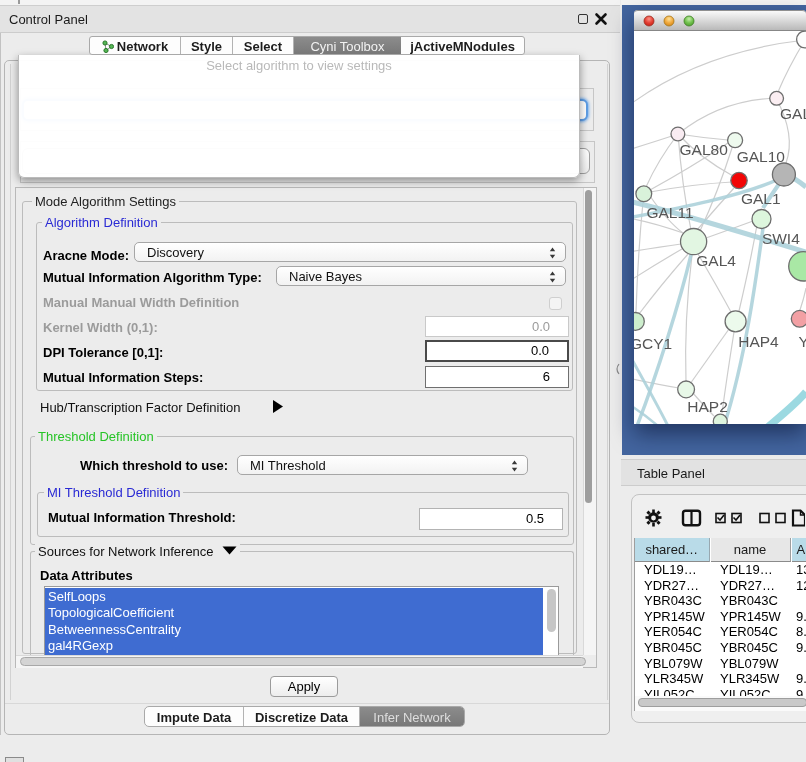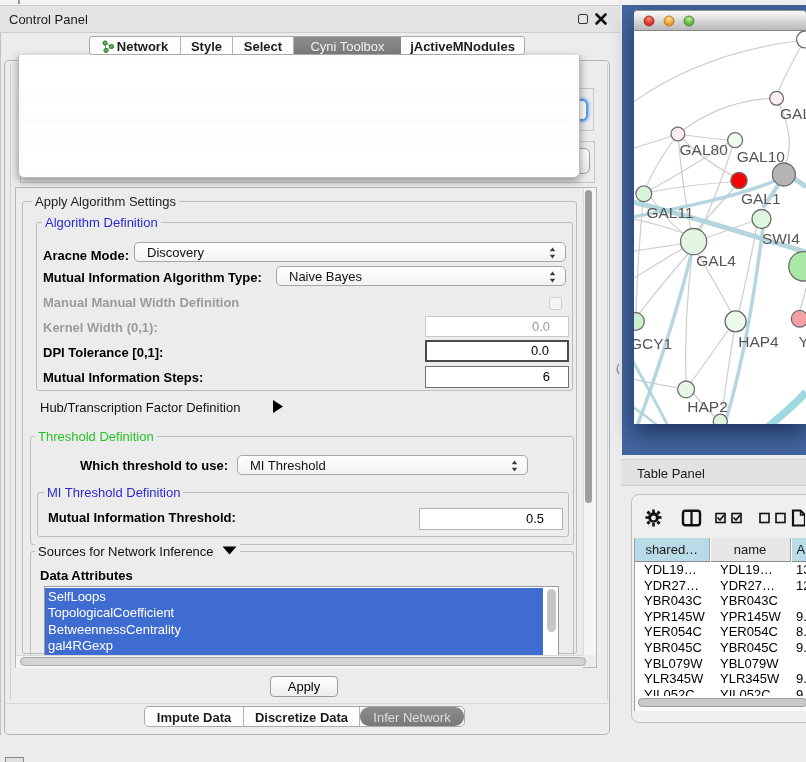--- a/index.html
+++ b/index.html
@@ -47,21 +47,21 @@
 <div class="abs" style="left:20px;top:657px;width:566px;height:9px;background:#d4d4d4;border:1px solid #a8a8a8;border-radius:5px;"></div>
 
 <div class="abs" style="left:20px;top:88px;width:574px;height:43px;border:1px solid #c6c6c6;"></div>
 <div class="abs" style="left:20px;top:141px;width:575px;height:42px;border:1px solid #c6c6c6;"></div>
 
 <div class="abs" style="left:22px;top:99px;width:566px;height:22px;border:2px solid #5e9de4;box-shadow:0 0 3px 1px #78b0ef;border-radius:6px;background:#fff;"></div>
 
 <div class="abs" style="left:22px;top:148px;width:568px;height:26px;border:1px solid #9f9f9f;border-radius:6px;background:linear-gradient(#fdfdfd,#ededed);"></div>
 
 <div class="group" style="left:22px;top:201px;width:555px;height:453px;">
-  <div class="gtitle r13" style="left:9px;color:#222;">Apply Algorithm Settings</div>
+  <div class="gtitle r13" style="left:9px;color:#222;">Mode Algorithm Settings</div>
 </div>
 
 <div class="group" style="left:36px;top:222px;width:537px;height:169px;">
   <div class="gtitle" style="left:5px;color:#2a2ad4;">Algorithm Definition</div>
 </div>
 <div class="abs b13" style="left:43px;top:248px;">Aracne Mode:</div>
 <div class="combo" style="left:134px;top:242px;width:432px;height:20px;">
     <span style="position:absolute;left:12px;top:2px;">Discovery</span>
     <svg class="spin" width="7" height="12" viewBox="0 0 7 12">
       <path d="M3.5 0.5 L6.2 4.2 H0.8 Z" fill="#383838"></path>
@@ -115,20 +115,21 @@
 </div>
 <div class="abs b13" style="left:40px;top:568px;">Data Attributes</div>
 
 <div class="abs" style="left:44px;top:586px;width:515px;height:69px;background:#fff;border:1px solid #9a9a9a;border-bottom:none;overflow:hidden;">
   <div style="position:absolute;left:0;top:1px;width:498px;height:100px;background:#3f6cd1;"></div>
   <div style="position:absolute;left:3px;top:2px;color:#fff;font-size:13px;line-height:16.3px;">SelfLoops<br>TopologicalCoefficient<br>BetweennessCentrality<br>gal4RGexp</div>
   <div style="position:absolute;right:2px;top:2px;width:9px;height:43px;background:#c6c6c6;border-radius:5px;"></div>
 </div>
 
 <div class="abs" style="left:18px;top:55px;width:562px;height:123px;background:rgba(255,255,255,0.97);border:1px solid #bbb;border-top:none;border-radius:0 0 6px 6px;box-shadow:0 3px 9px rgba(0,0,0,0.4);">
+  <div style="position:absolute;left:0;width:100%;top:3px;text-align:center;color:#b9b9b9;font-size:13px;">Select algorithm to view settings</div>
 </div>
 
 <div class="abs" style="left:89px;top:36px;height:19px;background:#fdfdfd;border:1px solid #a9a9a9;border-radius:3px;overflow:hidden;display:flex;font-size:13px;font-weight:bold;color:#1c1c1c;text-align:center;">
   <div style="width:91px;padding-top:2px;border-right:1px solid #b3b3b3;"><svg width="12" height="13" viewBox="0 0 12 13" style="vertical-align:-2px;margin-right:3px;">
         <path d="M3 3 L9.5 6.5 L4 10.5 L3 3" stroke="#8a8a8a" stroke-width="1" fill="none"></path>
         <circle cx="3" cy="3" r="2.1" fill="#55b555" stroke="#1f6f1f" stroke-width="0.9"></circle>
         <circle cx="9.5" cy="6.5" r="2.1" fill="#55b555" stroke="#1f6f1f" stroke-width="0.9"></circle>
         <circle cx="4" cy="10.5" r="2.1" fill="#55b555" stroke="#1f6f1f" stroke-width="0.9"></circle>
       </svg>Network</div>
   <div style="width:52px;padding-top:2px;border-right:1px solid #b3b3b3;">Style</div>
@@ -136,21 +137,21 @@
   <div style="width:107px;padding-top:2px;background:linear-gradient(#8c8c8c,#787878);color:#f2f2f2;font-weight:normal;">Cyni Toolbox</div>
   <div style="width:123px;padding-top:2px;">jActiveMNodules</div>
 </div>
 
 <div class="abs" style="left:270px;top:676px;width:68px;height:21px;background:linear-gradient(#ffffff,#ededed);border:1px solid #9b9b9b;border-radius:4px;text-align:center;font-size:13px;line-height:19px;color:#000;">Apply</div>
 <div class="abs" style="left:5px;top:703px;width:604px;height:1px;background:#d8d8d8;"></div>
 
 <div class="abs" style="left:144px;top:706px;height:21px;background:#fdfdfd;border:1px solid #a9a9a9;border-radius:5px;overflow:hidden;display:flex;font-size:13px;font-weight:bold;color:#1c1c1c;text-align:center;">
   <div style="width:99px;padding-top:3px;border-right:1px solid #b3b3b3;">Impute Data</div>
   <div style="width:116px;padding-top:3px;border-right:1px solid #b3b3b3;">Discretize Data</div>
-  <div style="width:104px;padding-top:3px;background:linear-gradient(#8c8c8c,#787878);color:#dedede;font-weight:normal;border-radius:9px;">Infer Network</div>
+  <div style="width:104px;padding-top:3px;background:linear-gradient(#8c8c8c,#787878);color:#dedede;font-weight:normal;">Infer Network</div>
 </div>
 
 <div class="abs" style="left:5px;top:757px;width:19px;height:14px;background:#e0e0e0;border:1.5px solid #8a8a8a;"></div>
 
 <div class="abs" style="left:621px;top:0;width:185px;height:5px;background:#f3f3f3;"></div>
 <div class="abs" style="left:622px;top:5px;width:184px;height:450px;background:#43659f;"></div>
 
 <div class="abs" style="left:634px;top:10px;width:172px;height:414px;background:#fff;border-radius:4px 4px 0 0;box-shadow:0 10px 22px rgba(5,15,45,0.55);">
   <div style="position:absolute;left:0;top:0;width:100%;height:21px;background:linear-gradient(#fafafa,#b9b9b9);border-top:1px solid #909090;border-bottom:1px solid #878787;border-radius:4px 4px 0 0;"></div>
   <svg style="position:absolute;left:0;top:0;" width="80" height="22" viewBox="0 0 80 22">

